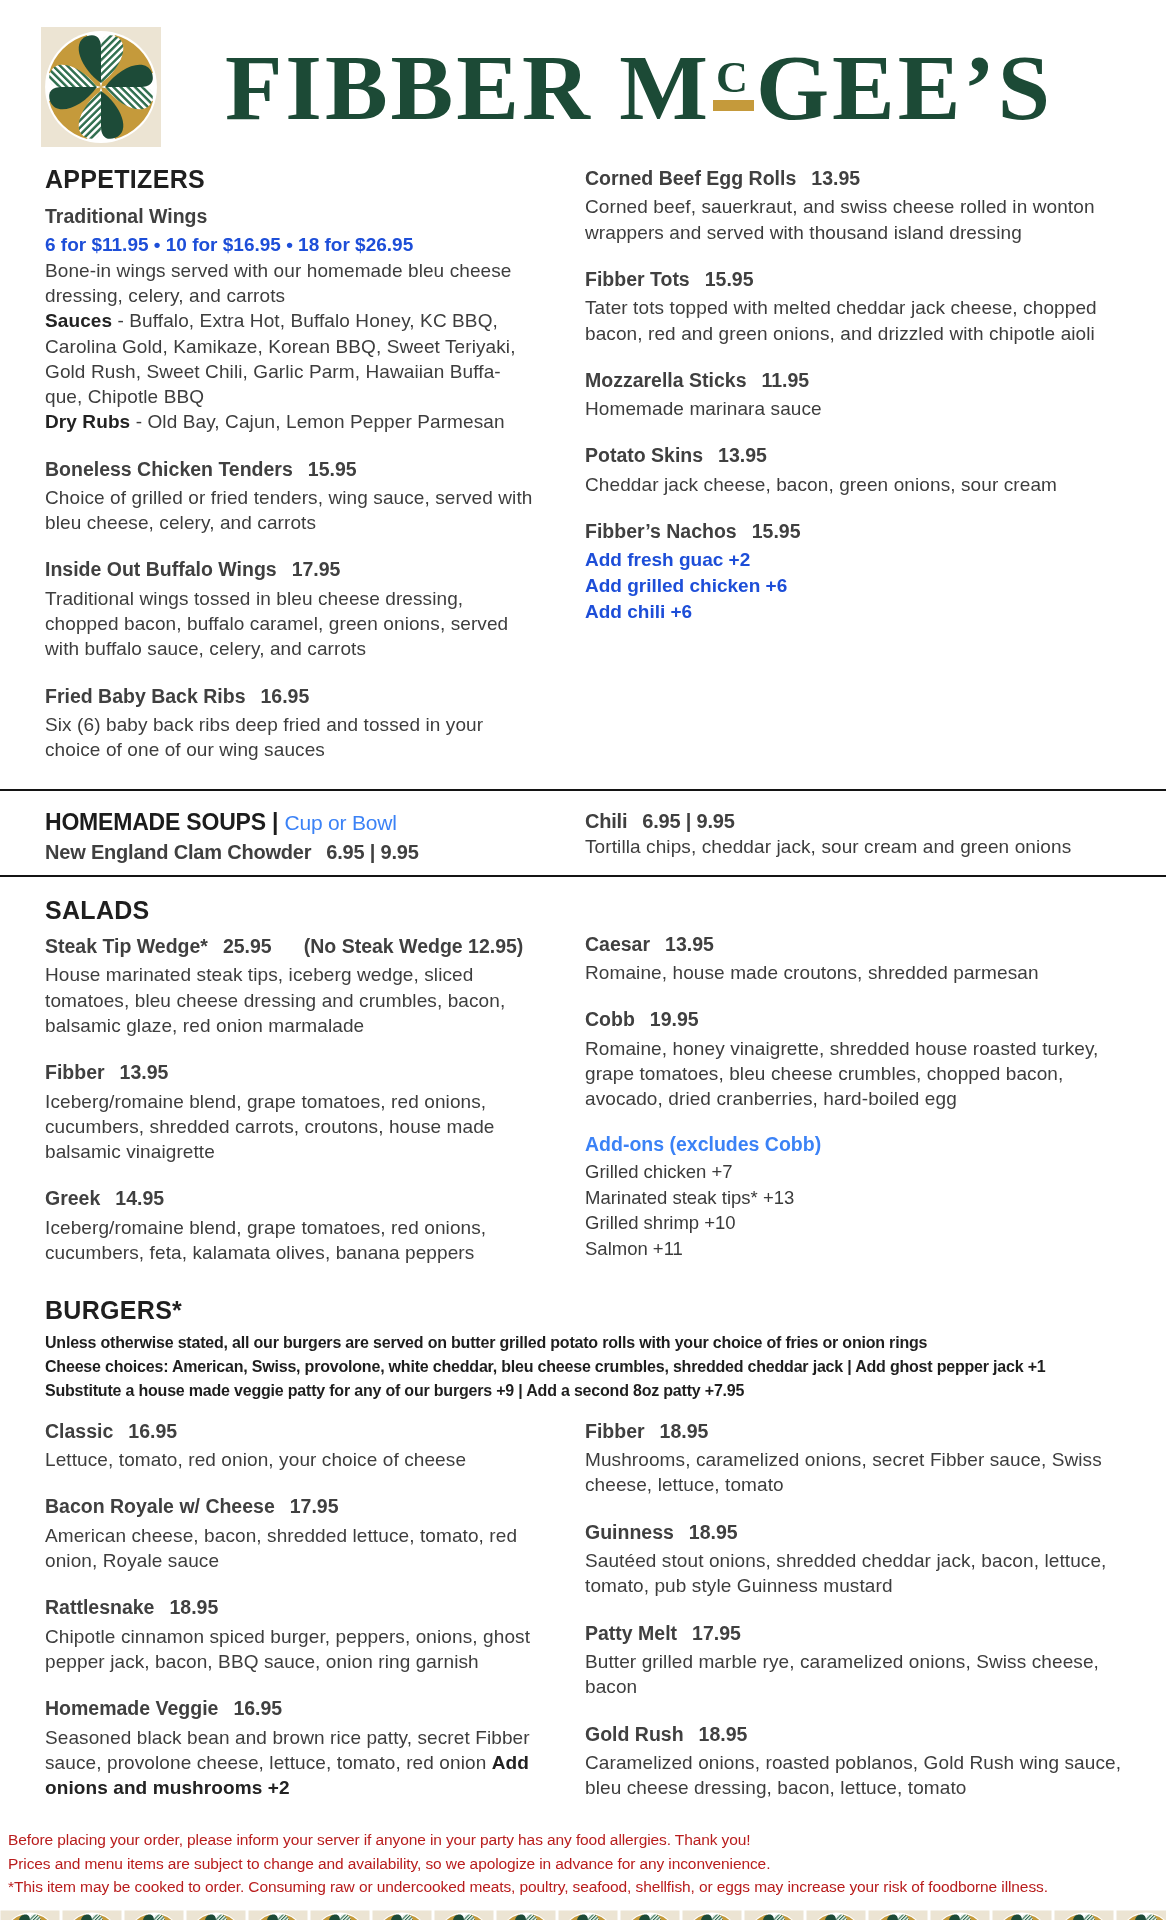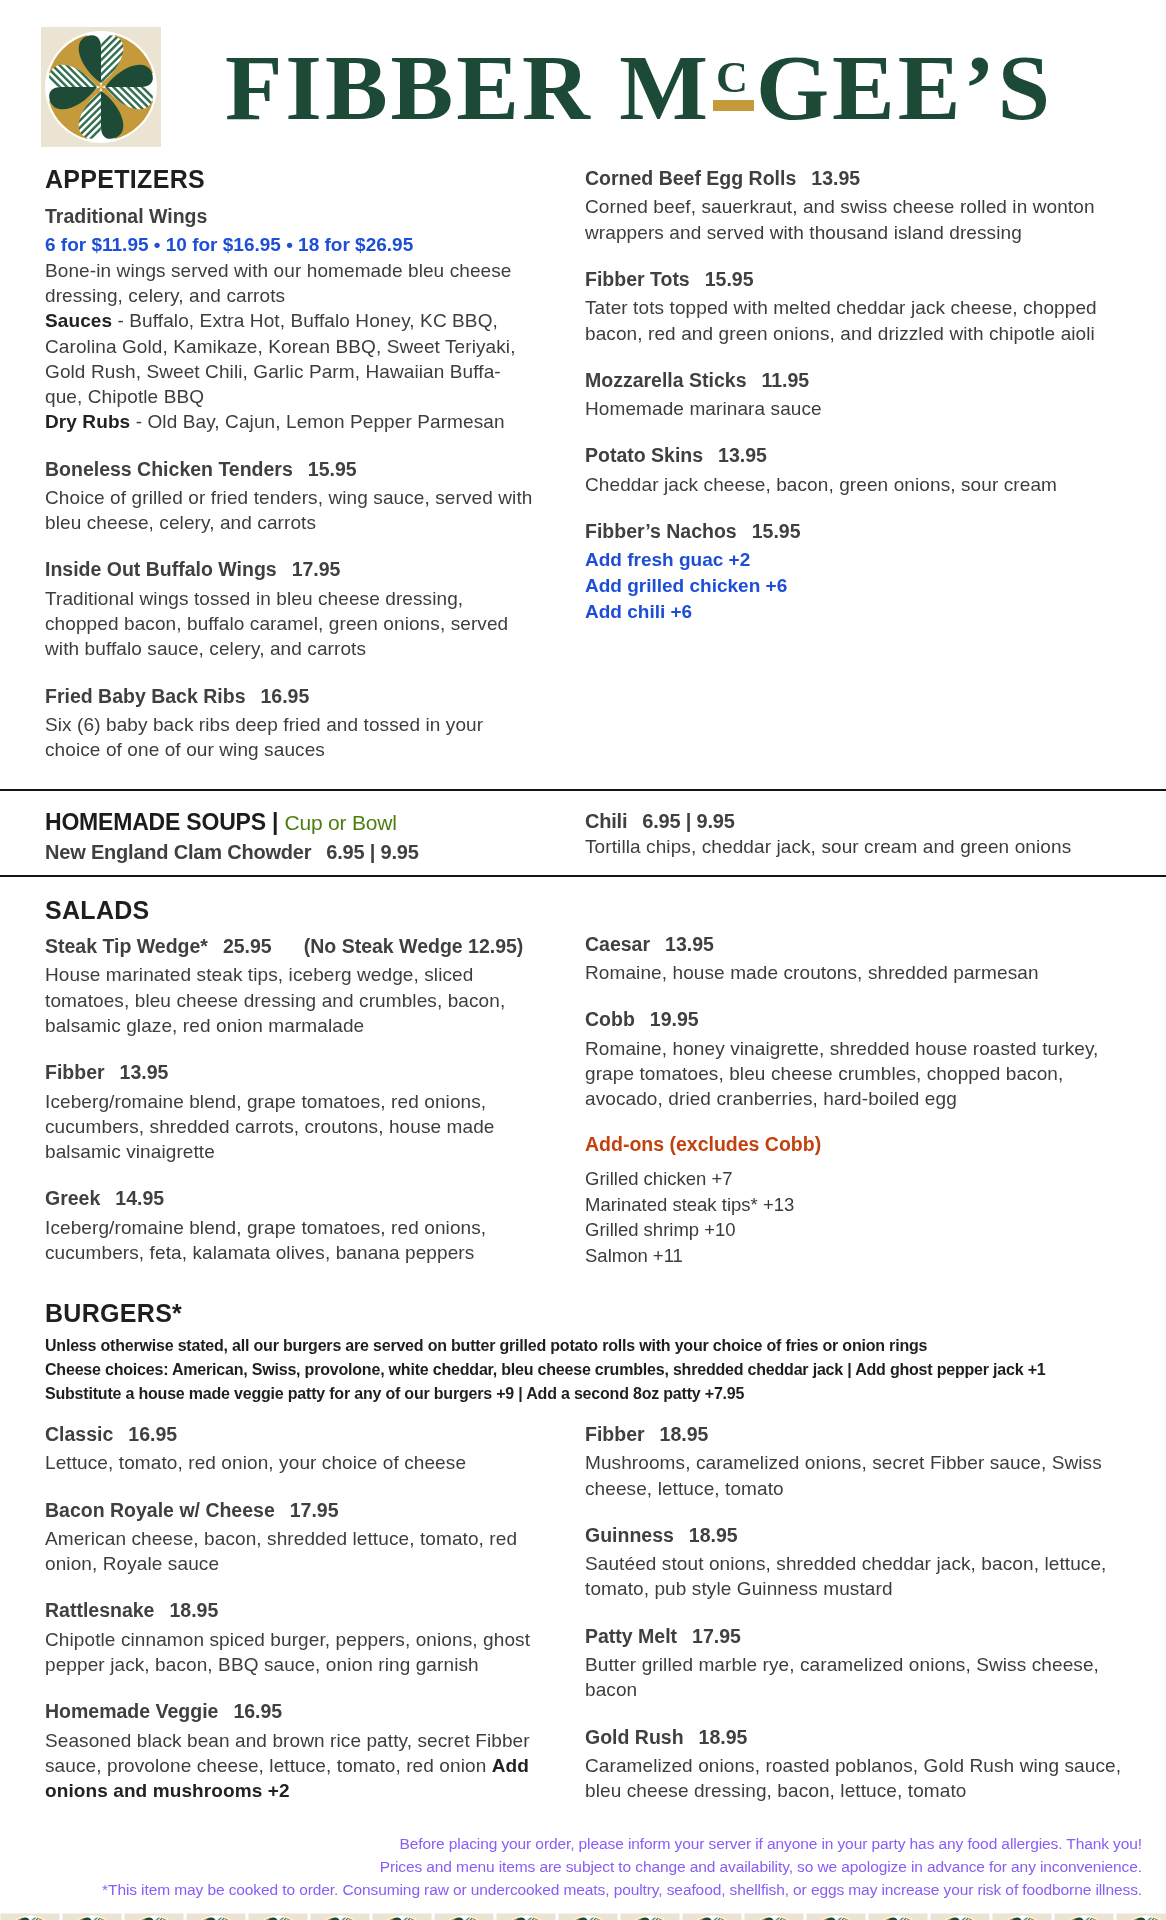--- a/index.html
+++ b/index.html
@@ -35,37 +35,37 @@
   }
   .menu-item{margin-bottom:22px;}
   .item-head{font-size:19.5px;font-weight:bold;color:#404040;margin-bottom:4px;line-height:1.25;}
   .item-price{margin-left:15px;}
   .item-note{margin-left:32px;}
   .item-desc{font-size:19px;color:#3d3d3d;line-height:1.33;letter-spacing:0.1px;}
   .label-bold{font-weight:bold;color:#222;text-align:center;}
   .bold-inline{font-weight:bold;color:#222;}
   .bold-line{font-size:19px;font-weight:bold;color:#1d4ed8;line-height:1.36;}
   .plain-line{font-size:18.5px;color:#3b3b3b;line-height:1.38;}
-  .green-header{color:#c2410c;font-weight:bold;font-size:19.5px;margin-bottom:10px;}
+  .green-header{color:#3b82f6;font-weight:bold;font-size:19.5px;margin-bottom:3px;}
   .divider{border:none;border-top:2px solid #141414;margin:0;width:100%;flex:0 0 auto;}
   .section-block{padding-top:14px;padding-bottom:4px;}
   .soups{padding-top:18px;padding-bottom:10px;}
   .soups-title{font-size:23px;font-weight:800;letter-spacing:-0.2px;color:#1c1c1c;margin-bottom:4px;}
-  .soups-sub{font-weight:normal;font-size:21px;letter-spacing:-0.2px;color:#4d7c0f;}
+  .soups-sub{font-weight:normal;font-size:21px;letter-spacing:-0.2px;color:#3b82f6;}
   .soups .item-head{font-size:20px;letter-spacing:-0.2px;margin-bottom:0;}
   .soups .menu-item{margin-bottom:0;}
   .salads-right{padding-top:35px;}
   .burgers-head{padding-top:6px;}
   .intro-line{font-size:16px;font-weight:bold;color:#1e1e1e;line-height:1.5;letter-spacing:-0.2px;}
   .burgers-grid{padding-top:16px;}
   .footer{
     margin-top:auto;flex:0 0 auto;
-    text-align:right;font-size:15.5px;color:#8b5cf6;
+    text-align:left;font-size:15.5px;color:#b91c1c;
     line-height:1.5;letter-spacing:-0.1px;
-    padding:6px 24px 12px 40px;
+    padding:6px 24px 12px 8px;
   }
   .border-strip{height:46px;overflow:hidden;display:flex;gap:2px;flex:0 0 auto;}
   .border-tile{flex:0 0 auto;}
   .hidden-defs{position:absolute;width:0;height:0;}
 </style>
 </head>
 <body>
 
 <svg class="hidden-defs" aria-hidden="true">
   <defs>

